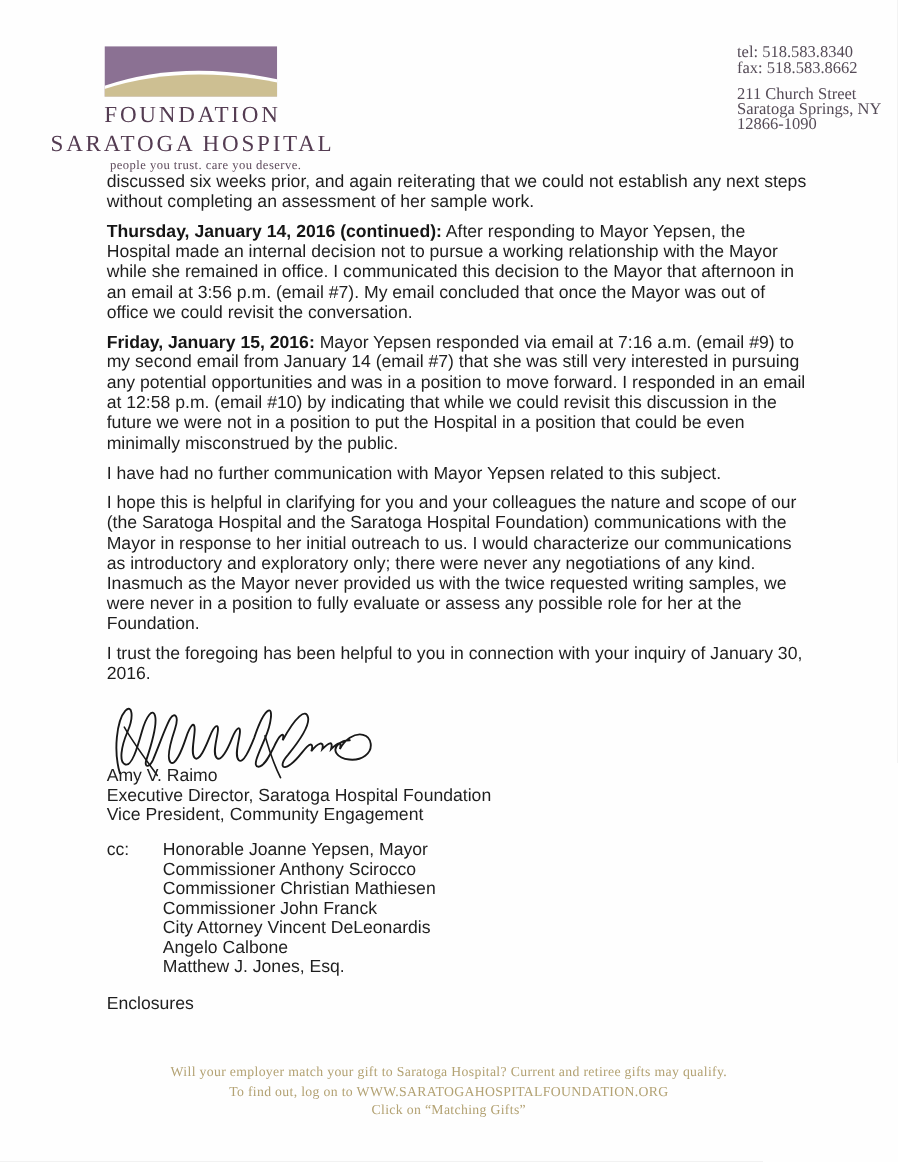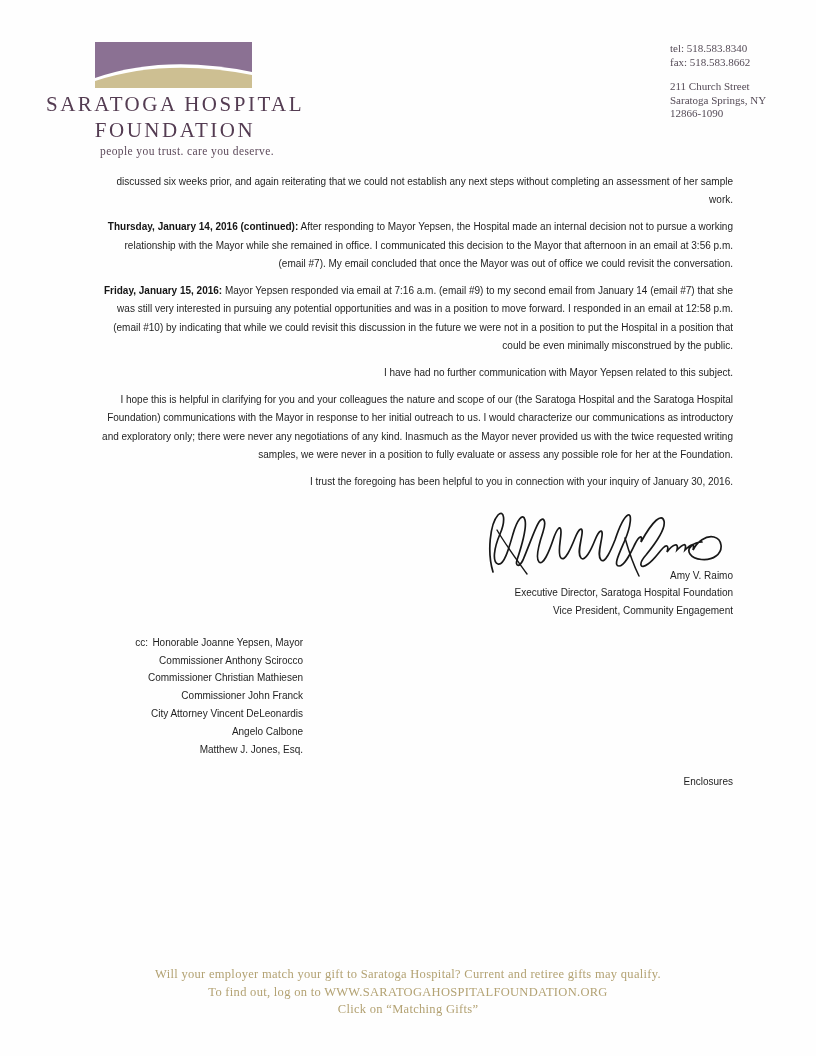--- a/index.html
+++ b/index.html
@@ -41,34 +41,33 @@
     font-family: "Liberation Serif", serif;
     font-size: 11.5px;
     letter-spacing: 0.4px;
     color: #5d4a5b;
     margin-left: 12px;
   }
   .contact {
     position: absolute;
     left: 670px; top: 42px;
     font-family: "Liberation Serif", serif;
-    font-size: 11px;
+    font-size: 15px;
     line-height: 13.5px;
     color: #554b57;
   }
   .contact .gap { height: 11px; }
 
   
   .letter-body {
     position: absolute;
-    left: 97px; top: 173px;
+    left: 97px; top: 157px;
     width: 636px;
-    font-size: 10px;
+    font-size: 16px;
     line-height: 18.4px;
-    text-align: right;
   }
   .para { margin-bottom: 8.5px; }
   .para strong { font-weight: 700; color: #151515; }
   .closing { margin-bottom: 2px; }
   .signature-wrap { margin-top: 2px; margin-bottom: -18px; margin-left: 2px; }
   .name-block div { line-height: 17.8px; }
   .cc-block { display: flex; margin-top: 14px; }
   .cc-label { width: 51px; }
   .cc-list div { line-height: 17.8px; }
   .enclosures { margin-top: 15px; }
@@ -92,22 +91,22 @@
 
   <div class="logo-graphic">
     <svg width="157" height="46" viewBox="0 0 157 46">
       <rect x="0" y="0" width="157" height="46" fill="#8b7193"></rect>
       <path d="M0 46 L0 36 Q70 12 157 30 L157 46 Z" fill="#ffffff"></path>
       <path d="M0 46 L0 39 Q70 16 157 33 L157 46 Z" fill="#cdbf92"></path>
     </svg>
   </div>
 
   <div class="org-name">
+    <div>FOUNDATION</div>
     <div>SARATOGA HOSPITAL</div>
-    <div>FOUNDATION</div>
   </div>
 
   <div class="tagline">people you trust. care you deserve.</div>
 
   <div class="contact">
     <div>tel: 518.583.8340</div>
     <div>fax: 518.583.8662</div>
     <div class="gap"></div>
     <div>211 Church Street</div>
     <div>Saratoga Springs, NY</div>

